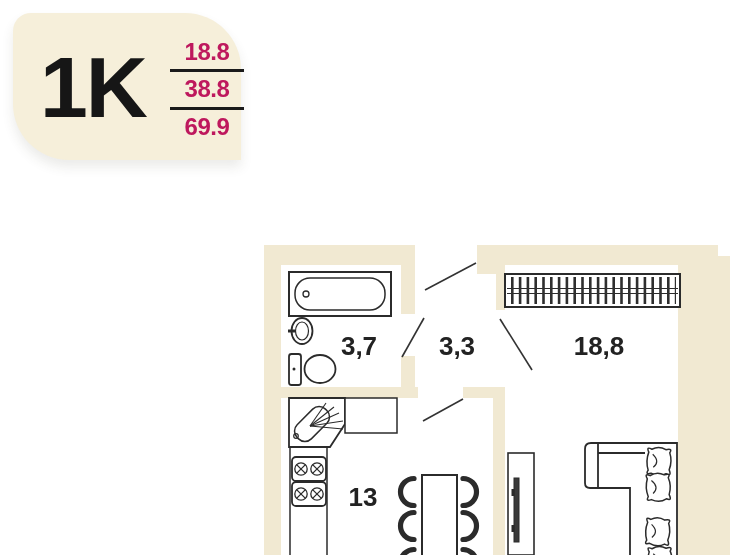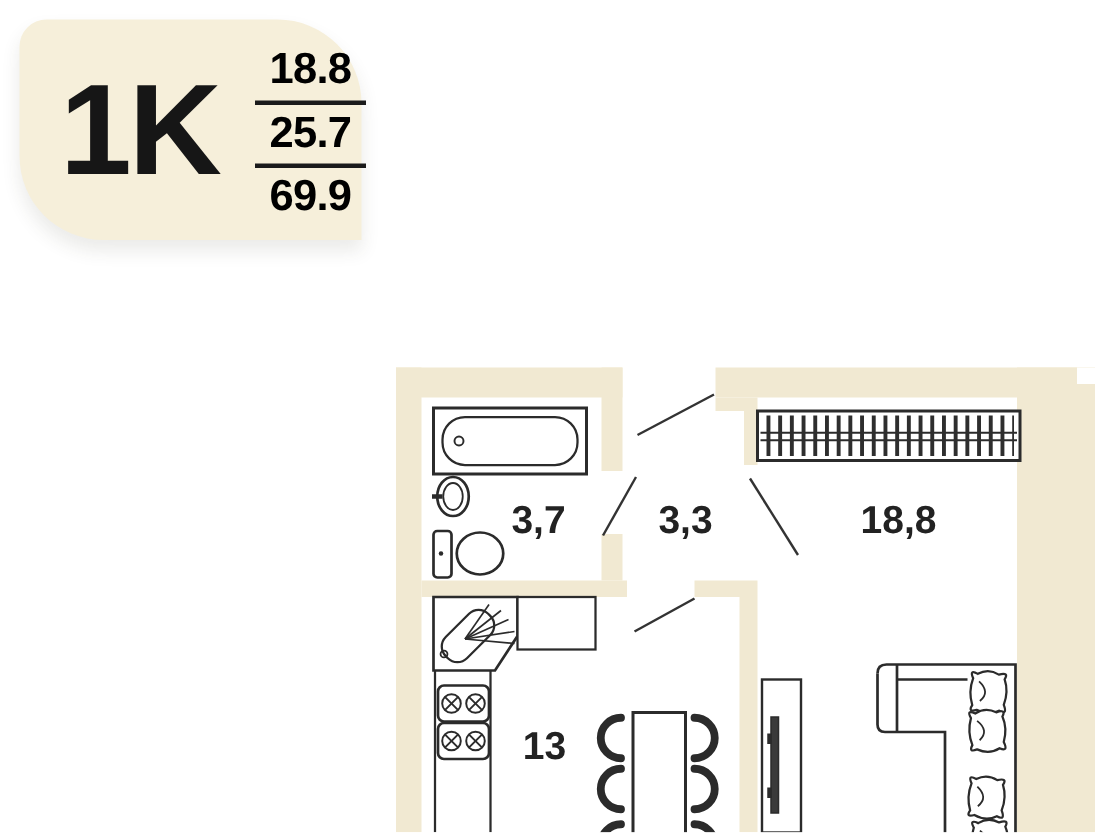--- a/index.html
+++ b/index.html
@@ -15,42 +15,42 @@
     box-shadow:0 7px 12px rgba(60,55,40,.10);
   }
   .badge-type{
     margin-left:27px;font-size:86px;font-weight:700;color:#161616;
     letter-spacing:-2px;line-height:1;
   }
   .badge-areas{
     margin-left:24px;width:84px;text-align:center;transform:translateY(3px);
   }
   .badge-area{
-    font-size:29px;font-weight:700;color:#000000;line-height:1.1;
+    font-size:24px;font-weight:700;color:#be185d;line-height:1.1;
     letter-spacing:-0.5px;
   }
   .frac-line{width:74px;height:3px;background:#1a1a1a;margin:4px auto;}
   
   svg.plan{position:absolute;left:0;top:0;}
   .room-label{
     font-family:"Liberation Sans",sans-serif;font-size:26px;font-weight:600;
     fill:#222222;letter-spacing:0px;
   }
 </style>
 </head>
 <body>
 
 <div class="screen">
 
   <div class="badge">
     <div class="badge-type">1K</div>
     <div class="badge-areas">
       <div class="badge-area">18.8</div>
       <div class="frac-line"></div>
-      <div class="badge-area">25.7</div>
+      <div class="badge-area">38.8</div>
       <div class="frac-line"></div>
       <div class="badge-area">69.9</div>
     </div>
   </div>
 
   <svg class="plan" width="730" height="555" viewBox="0 0 730 555">
 
     <defs>
       <g id="pillow">
         <path d="M4,6 Q1,15 4,24 Q1,29 7,27 Q15,31 22,27 Q28,30 25,23 Q28,14 25,6 Q28,1 21,3 Q14,-1 7,3 Q1,0 4,6 Z" fill="#ffffff" stroke="#2b2b2b" stroke-width="1.5"></path>

